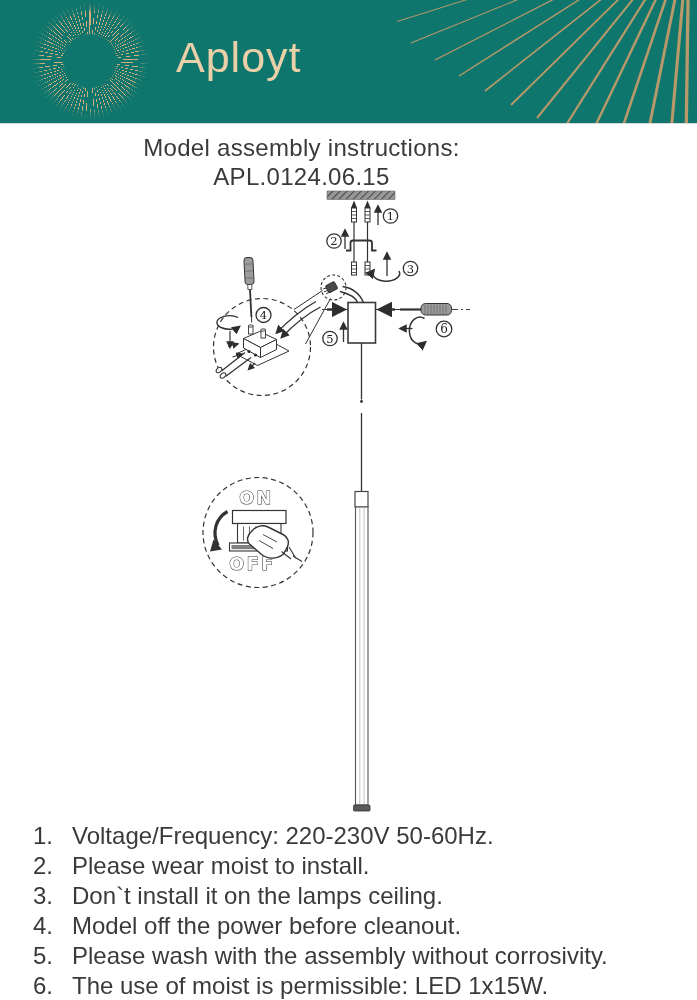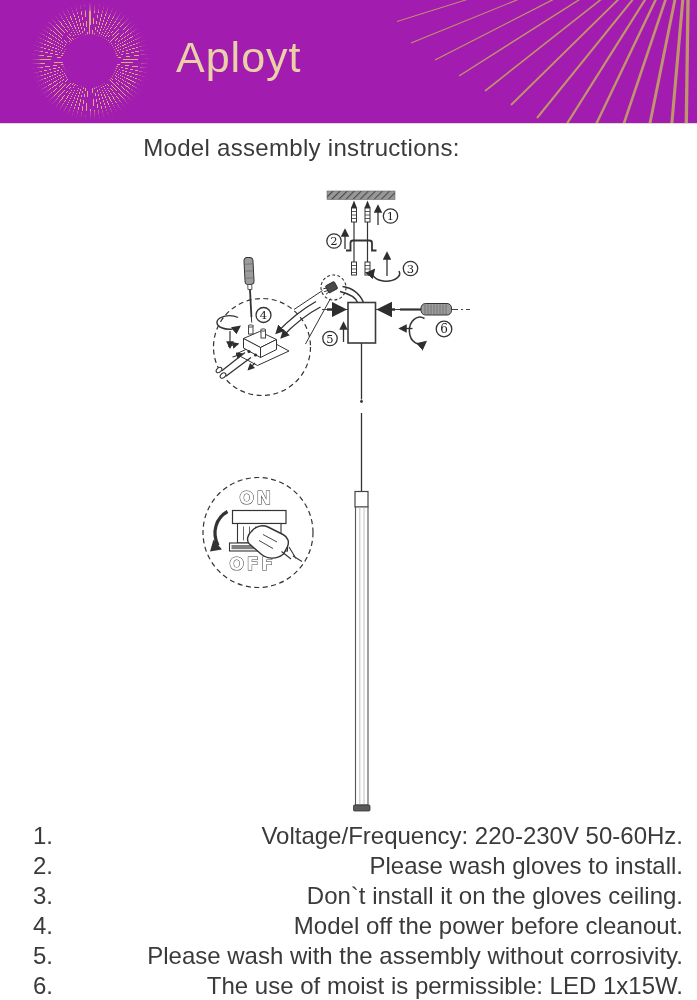--- a/index.html
+++ b/index.html
@@ -1,42 +1,42 @@
 <!DOCTYPE html>
 <html><head>
 <meta charset="utf-8">
 <style>
   html,body{margin:0;padding:0;}
   body{width:697px;height:1000px;position:relative;background:#ffffff;
        font-family:"Liberation Sans",sans-serif;overflow:hidden;}
 
   
   .header{position:absolute;left:0;top:0;width:697px;height:123px;
-          background:#a21caf;overflow:hidden;border-bottom:1px solid #d9d9d9;}
+          background:#0f766e;overflow:hidden;border-bottom:1px solid #d9d9d9;}
   .sunburst{position:absolute;left:29px;top:0;width:122px;height:122px;border-radius:50%;
      background:repeating-conic-gradient(#d4ad7b 0deg 0.8deg, transparent 0.8deg 4.6deg);
      -webkit-mask:radial-gradient(circle closest-side, transparent 0 26px, #000 28px 49px, rgba(0,0,0,.45) 51px, transparent 59px);
      mask:radial-gradient(circle closest-side, transparent 0 26px, #000 28px 49px, rgba(0,0,0,.45) 51px, transparent 59px);}
   .brand{position:absolute;left:176px;top:34px;font-size:43px;font-weight:400;
          color:#e9d0a8;letter-spacing:1px;line-height:1.1;}
   .fan{position:absolute;right:0;top:0;}
 
   
   .title-block{position:absolute;left:0;top:133px;width:603px;text-align:center;
                color:#3a3a3a;}
   .title-line{font-size:24px;line-height:29px;letter-spacing:.3px;}
 
   
   .diagram{position:absolute;left:0;top:185px;}
 
   
   .ins-list{position:absolute;left:33px;top:821px;width:650px;color:#3a3a3a;}
   .ins-row{display:flex;font-size:24px;line-height:30px;}
   .ins-num{flex:0 0 39px;}
-  .ins-text{flex:1 1 auto;white-space:nowrap;text-align:right;}
+  .ins-text{flex:1 1 auto;white-space:nowrap;}
 </style>
 </head>
 <body>
 
 <div class="header">
   <div class="sunburst"></div>
   <span class="brand">Aployt</span>
   <svg class="fan" width="300" height="123" viewBox="0 0 300 123">
     <g stroke="#c29b69" fill="none" opacity="0.95">
       <line x1="292" y1="-70" x2="-8" y2="24" stroke-width="1"></line>
@@ -51,20 +51,21 @@
       <line x1="292" y1="-70" x2="221" y2="141" stroke-width="2.6"></line>
       <line x1="292" y1="-70" x2="249" y2="143" stroke-width="2.9"></line>
       <line x1="292" y1="-70" x2="273" y2="144" stroke-width="3.1"></line>
       <line x1="292" y1="-70" x2="289" y2="145" stroke-width="3.3"></line>
     </g>
   </svg>
 </div>
 
 <div class="title-block">
   <div class="title-line">Model assembly instructions:</div>
+  <div class="title-line">APL.0124.06.15</div>
 </div>
 
 <svg class="diagram" width="697" height="640" viewBox="0 185 697 640">
   <defs>
     <pattern id="hatch" patternUnits="userSpaceOnUse" width="5" height="5" patternTransform="rotate(45)">
       <rect width="5" height="5" fill="#979797"></rect>
       <line x1="0" y1="0" x2="0" y2="5" stroke="#4a4a4a" stroke-width="2.2"></line>
     </pattern>
     <marker id="ah" viewBox="0 0 10 10" refX="8" refY="5" markerWidth="6.5" markerHeight="6.5" orient="auto">
       <path d="M0,0 L10,5 L0,10 Z" fill="#2e2e2e"></path>
@@ -232,25 +233,25 @@
   </g>
 </svg>
 
 <div class="ins-list">
   <div class="ins-row">
     <span class="ins-num">1.</span>
     <span class="ins-text">Voltage/Frequency: 220-230V 50-60Hz.</span>
   </div>
   <div class="ins-row">
     <span class="ins-num">2.</span>
-    <span class="ins-text">Please wash gloves to install.</span>
+    <span class="ins-text">Please wear moist to install.</span>
   </div>
   <div class="ins-row">
     <span class="ins-num">3.</span>
-    <span class="ins-text">Don`t install it on the gloves ceiling.</span>
+    <span class="ins-text">Don`t install it on the lamps ceiling.</span>
   </div>
   <div class="ins-row">
     <span class="ins-num">4.</span>
     <span class="ins-text">Model off the power before cleanout.</span>
   </div>
   <div class="ins-row">
     <span class="ins-num">5.</span>
     <span class="ins-text">Please wash with the assembly without corrosivity.</span>
   </div>
   <div class="ins-row">

